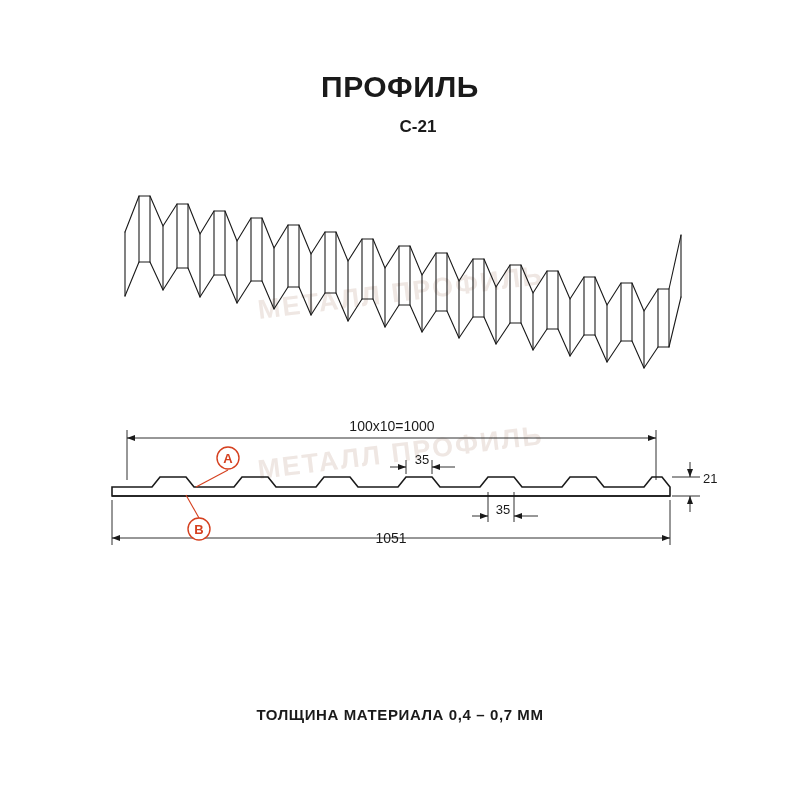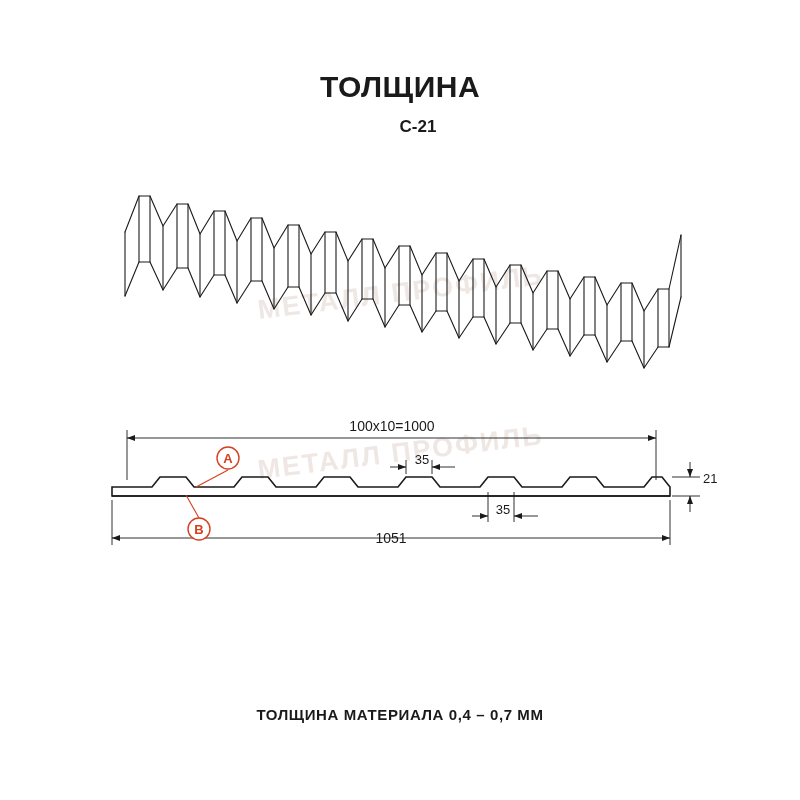--- a/index.html
+++ b/index.html
@@ -82,21 +82,21 @@
   .wm-rot {
     transform: rotate(-7deg);
     transform-origin: left center;
   }
 </style>
 </head>
 <body>
 
 <div class="page">
 
-  <div class="title">ТОЛЩИНА</div>
+  <div class="title">ПРОФИЛЬ</div>
   <div class="subtitle">С-21</div>
 
   <div class="wm wm1 wm-rot">МЕТАЛЛ ПРОФИЛЬ</div>
   <div class="wm wm2 wm-rot">МЕТАЛЛ ПРОФИЛЬ</div>
 
   <svg class="svg-layer" width="800" height="800" viewBox="0 0 800 800">
     <g fill="none" stroke="#1a1a1a" stroke-width="1.1" stroke-linejoin="round" stroke-linecap="round">
 
       <path d="M125,232
                L139,196 L150,196 L163,226 L177,204 L188,204 L200,234 L214,211 L225,211 L237,241

